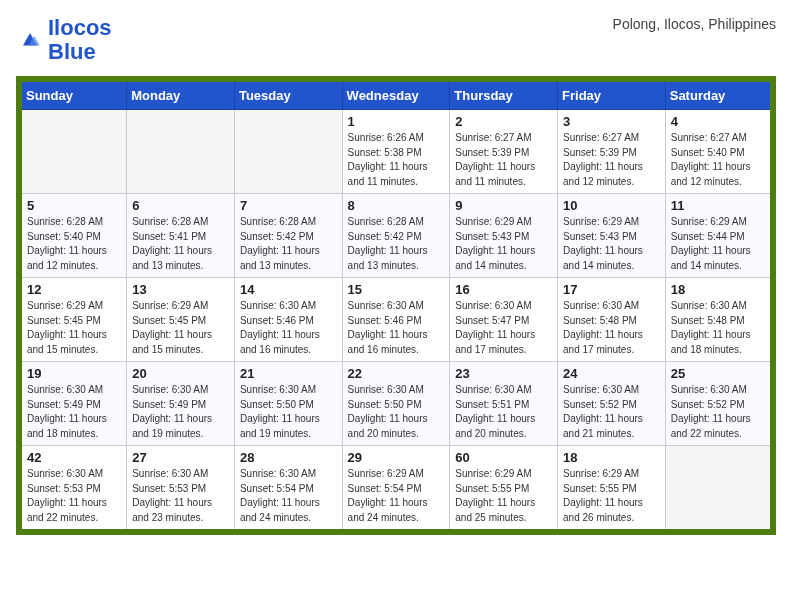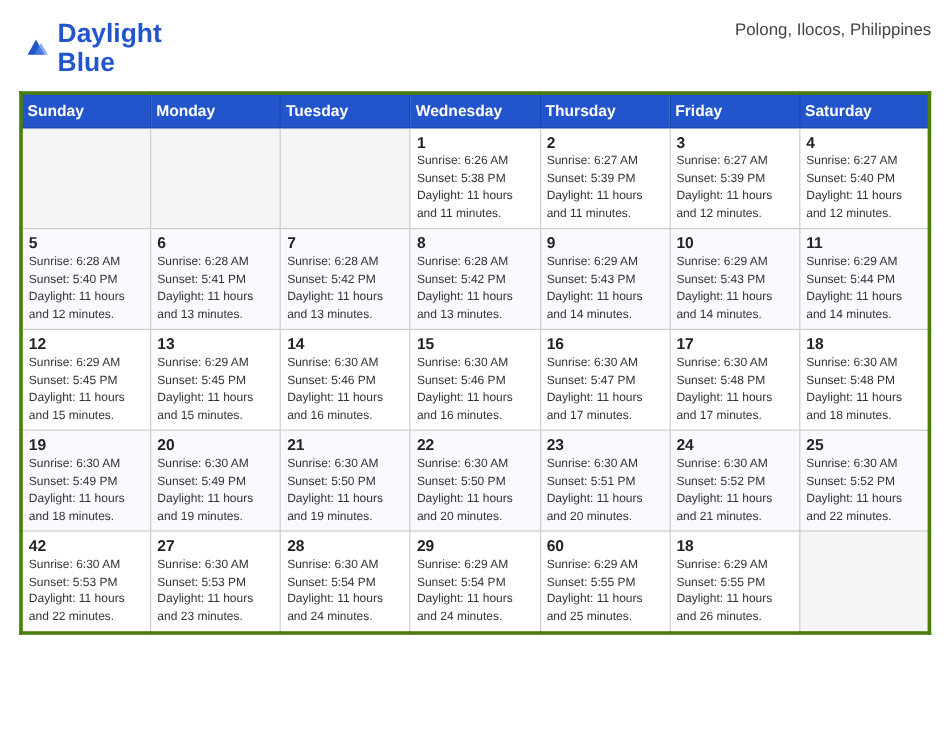--- a/index.html
+++ b/index.html
@@ -43,21 +43,21 @@
       color: #1a1a2e;
       line-height: 1.1;
     }
     .location {
       font-size: 14px;
       color: #444;
     }
     .calendar {
       width: 100%;
       border-collapse: collapse;
-      border: 3px solid #4d7c0f;
+      border: 6px solid #4d7c0f;
     }
     .calendar th {
       background-color: #2255cc;
       color: #fff;
       font-size: 13px;
       font-weight: bold;
       padding: 6px 4px;
       text-align: left;
       border: 1px solid #1a44aa;
     }
@@ -92,21 +92,21 @@
 </head>
 <body>
 
 <div class="header">
   <div class="logo">
     <svg class="logo-icon" viewBox="0 0 40 40" xmlns="http://www.w3.org/2000/svg">
       <polygon points="10,28 20,10 30,28" fill="#2255cc"></polygon>
       <polygon points="18,28 26,14 34,28" fill="#5588ee" opacity="0.7"></polygon>
     </svg>
     <div class="logo-text">
-      <span>Daylight</span><br>
+      <span>Ilocos</span><br>
       <span style="color:#2255cc;">Blue</span>
     </div>
   </div>
   <div class="title-block">
     <div class="location">Polong, Ilocos, Philippines</div>
   </div>
 </div>
 
 <table class="calendar">
   <thead>

